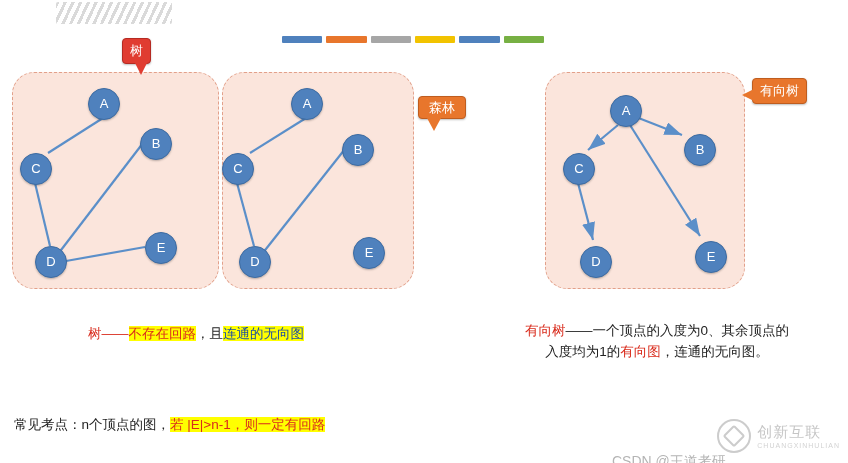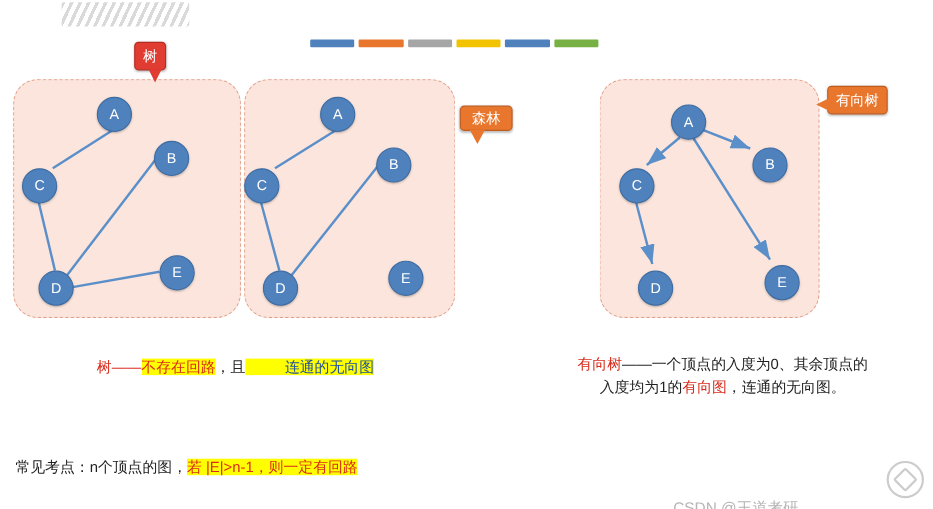--- a/index.html
+++ b/index.html
@@ -92,21 +92,21 @@
 
   
   .caption{
     position:absolute;
     font-size:13.5px;
     color:#222;
     white-space:nowrap;
   }
   .red-t{color:#d92b1c;}
   .hl{background:#ffff00;color:#d92b1c;}
-  .hl-blue{background:#ffff00;color:#1f4fa0;padding-left:36px;}
+  .hl-blue{background:#ffff00;color:#1f4fa0;}
 
   #cap-tree{left:88px;top:325px;}
   #cap-tree2{left:14px;top:374px;}
   #cap-tree3{left:14px;top:416px;}
   #cap-dir{left:487px;top:320px;line-height:21px;white-space:normal;width:340px;text-align:center;}
 
   
   .wm-topleft{
     position:absolute;left:56px;top:2px;
     width:116px;height:22px;
@@ -228,15 +228,19 @@
   </div>
 
   <div class="caption" id="cap-dir">
     <span class="red-t">有向树</span><span>——一个顶点的入度为0、其余顶点的</span><br>
     <span>入度均为1的</span><span class="red-t">有向图</span><span>，连通的无向图。</span>
   </div>
 
   <div class="wm-csdn">CSDN @王道考研</div>
   <div class="wm-brand">
     <div class="logo"></div>
+    <div>
+      <div class="txt">创新互联</div>
+      <div class="sub">CHUANGXINHULIAN</div>
+    </div>
   </div>
 
 </div>
 
 </body></html>

